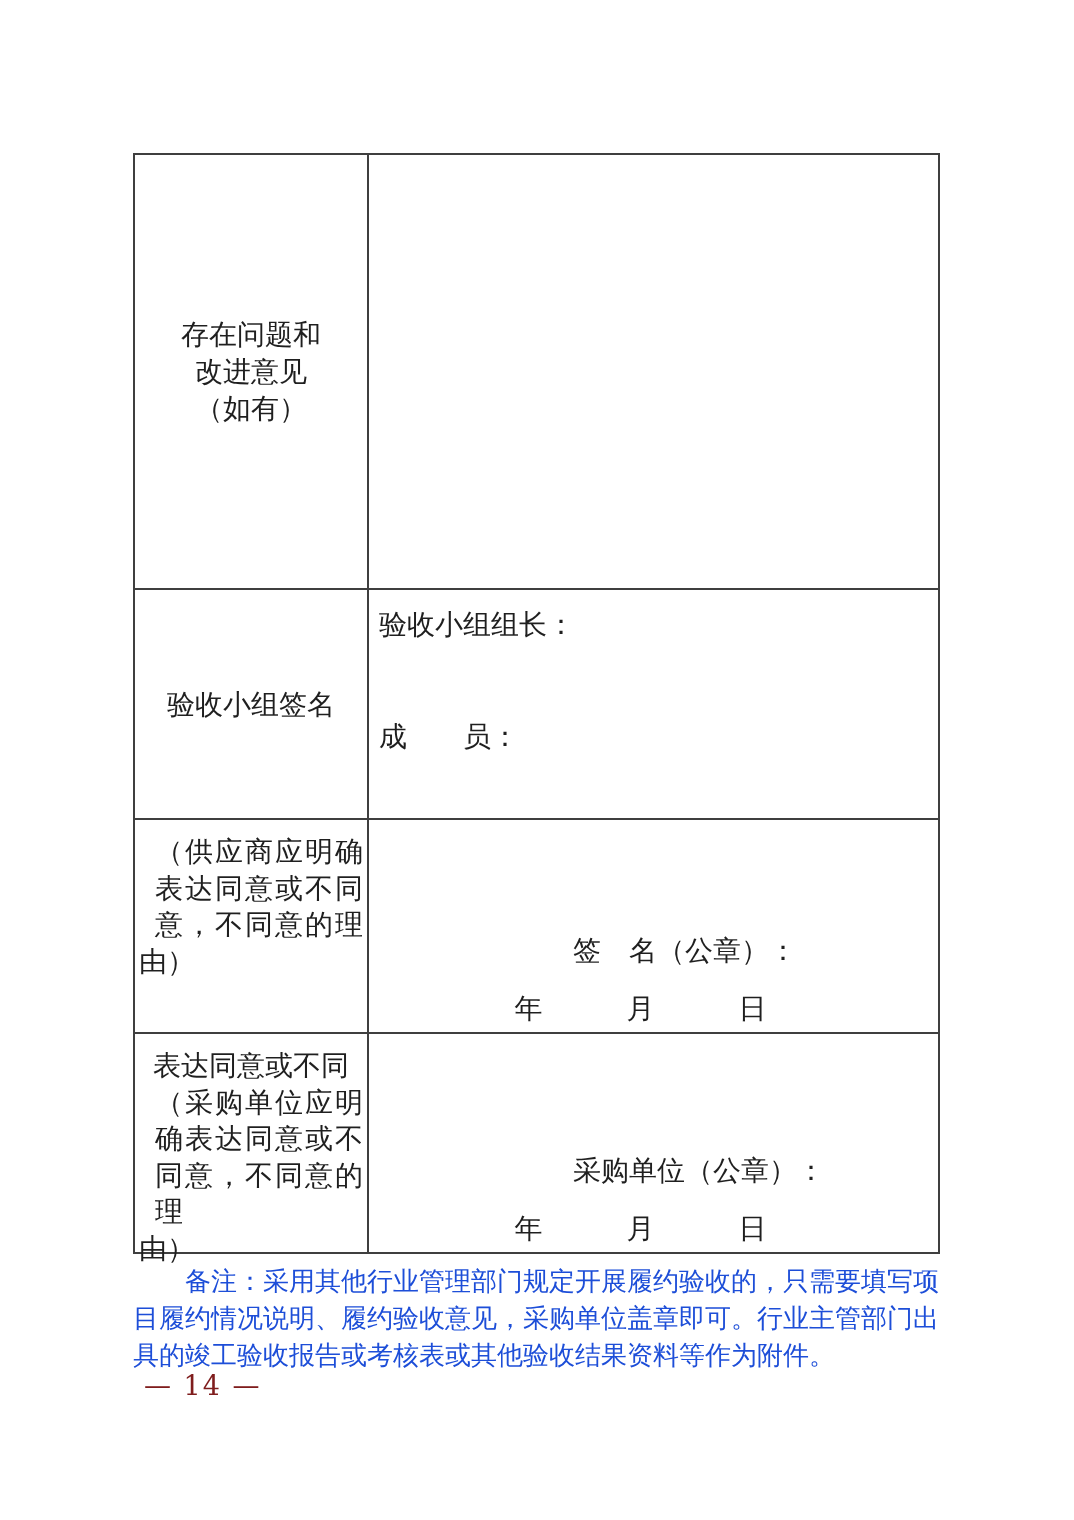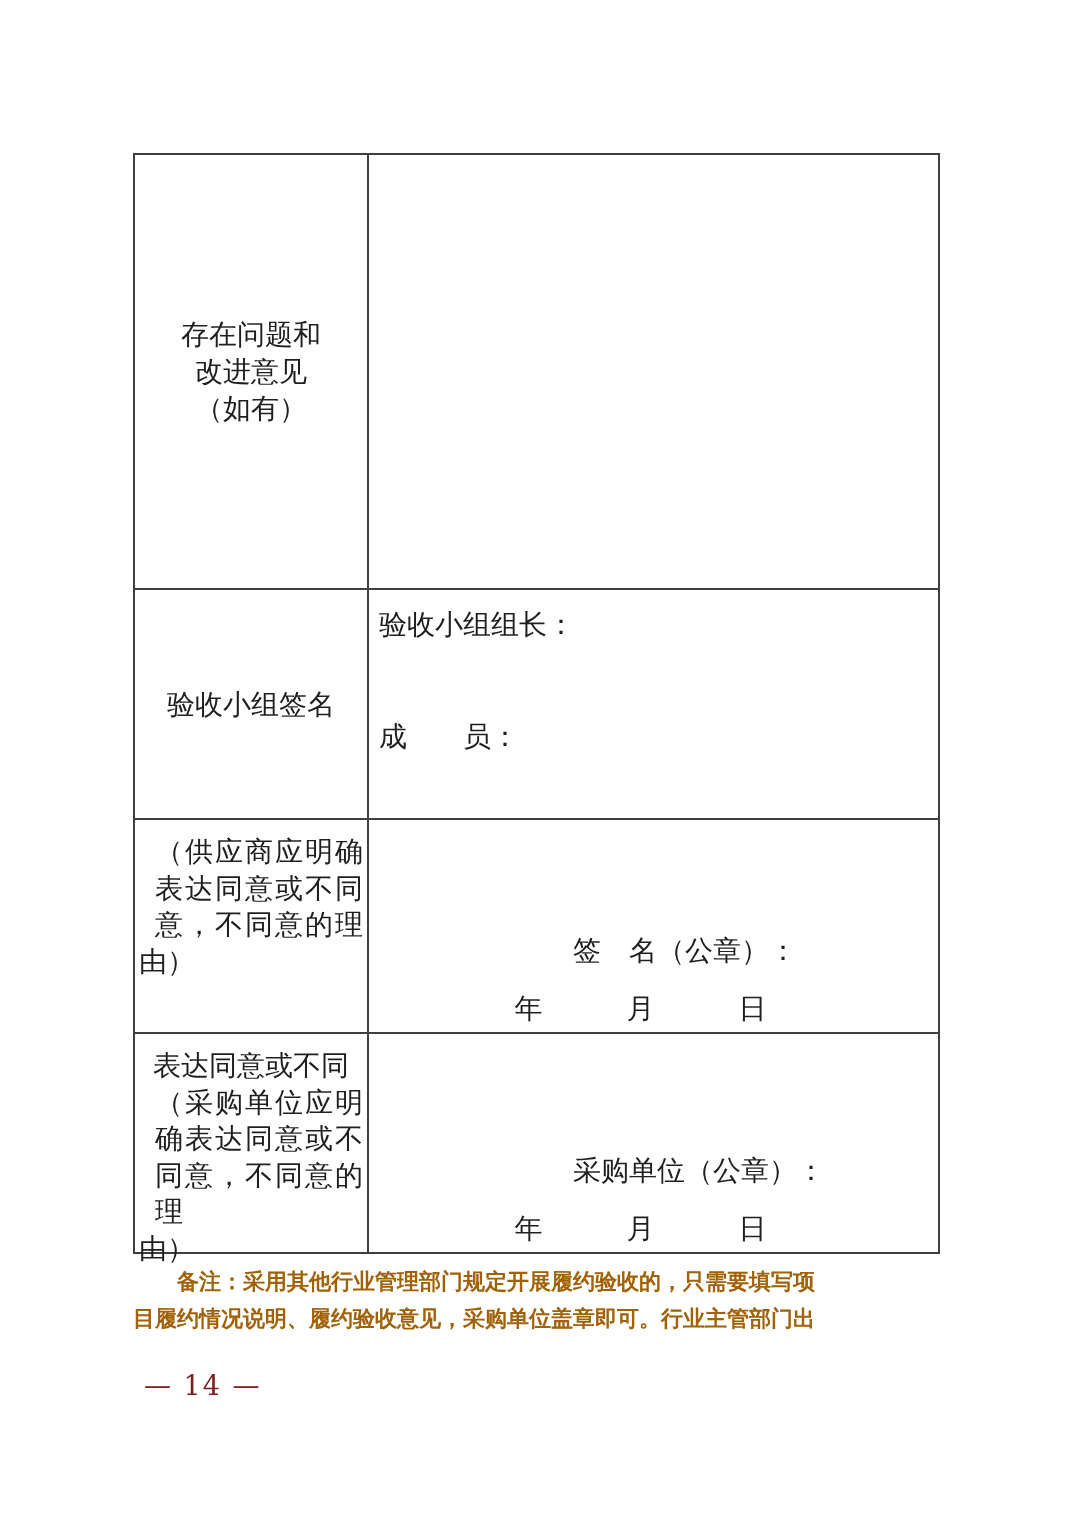--- a/index.html
+++ b/index.html
@@ -64,24 +64,24 @@
     justify-content: flex-end;
     padding-bottom: 6px;
   }
   .sign-line { padding-left: 182px; margin-bottom: 24px; margin-left: 22px; }
   .date-line { text-align: center; padding-right: 26px; }
   .note {
     position: absolute;
     left: 133px;
     top: 1263px;
     width: 810px;
-    font-size: 22px;
-    font-weight: bold;
+    font-size: 26px;
+    font-weight: normal;
     line-height: 37px;
-    color: #a16207;
+    color: #1d4ed8;
   }
   .note-line { white-space: nowrap; }
   .note-line.indent { text-indent: 2em; }
   .page-number {
     position: absolute;
     left: 144px;
     top: 1370px;
     font-size: 27px;
     color: #7f1d1d;
     letter-spacing: 2px;
@@ -138,17 +138,18 @@
         <div class="sign-line">采购单位（公章）：</div>
         <div class="date-line">年　　　月　　　日</div>
       </div>
     </div>
 
   </div>
 
   <div class="note">
     <div class="note-line indent">备注：采用其他行业管理部门规定开展履约验收的，只需要填写项</div>
     <div class="note-line">目履约情况说明、履约验收意见，采购单位盖章即可。行业主管部门出</div>
+    <div class="note-line">具的竣工验收报告或考核表或其他验收结果资料等作为附件。</div>
   </div>
 
   <div class="page-number">— 14 —</div>
 
 </div>
 
 </body></html>

